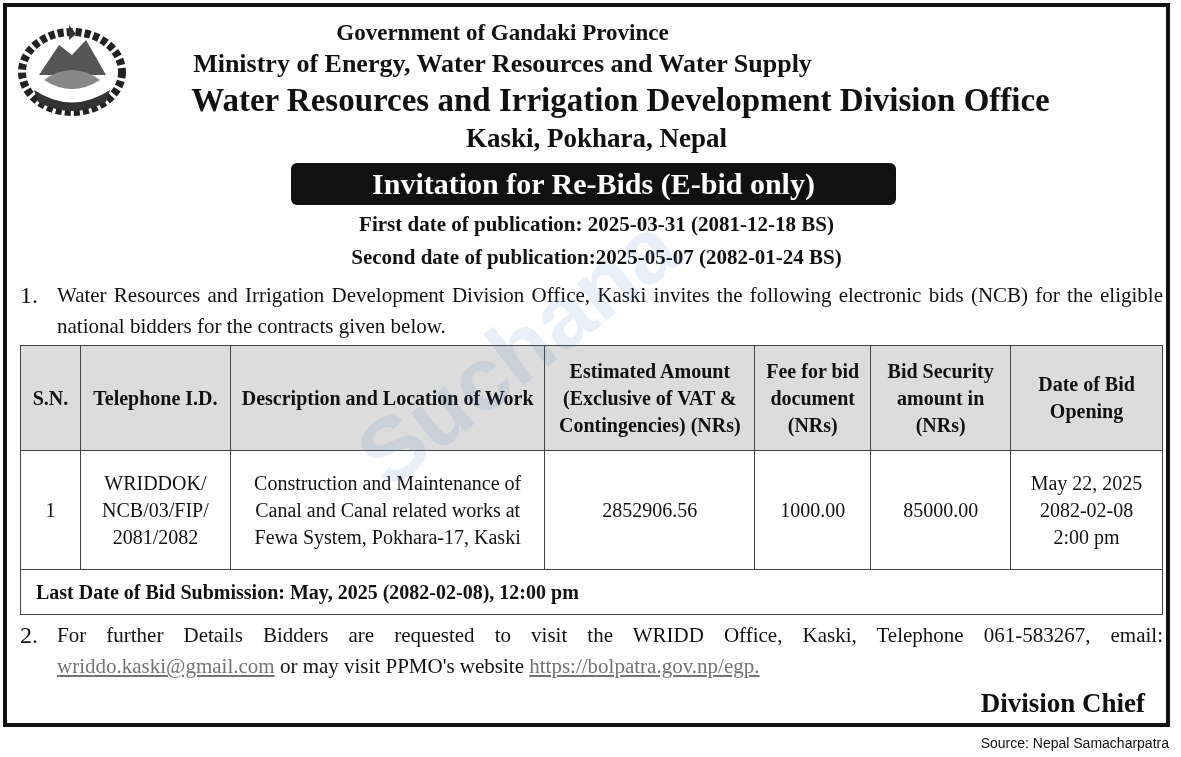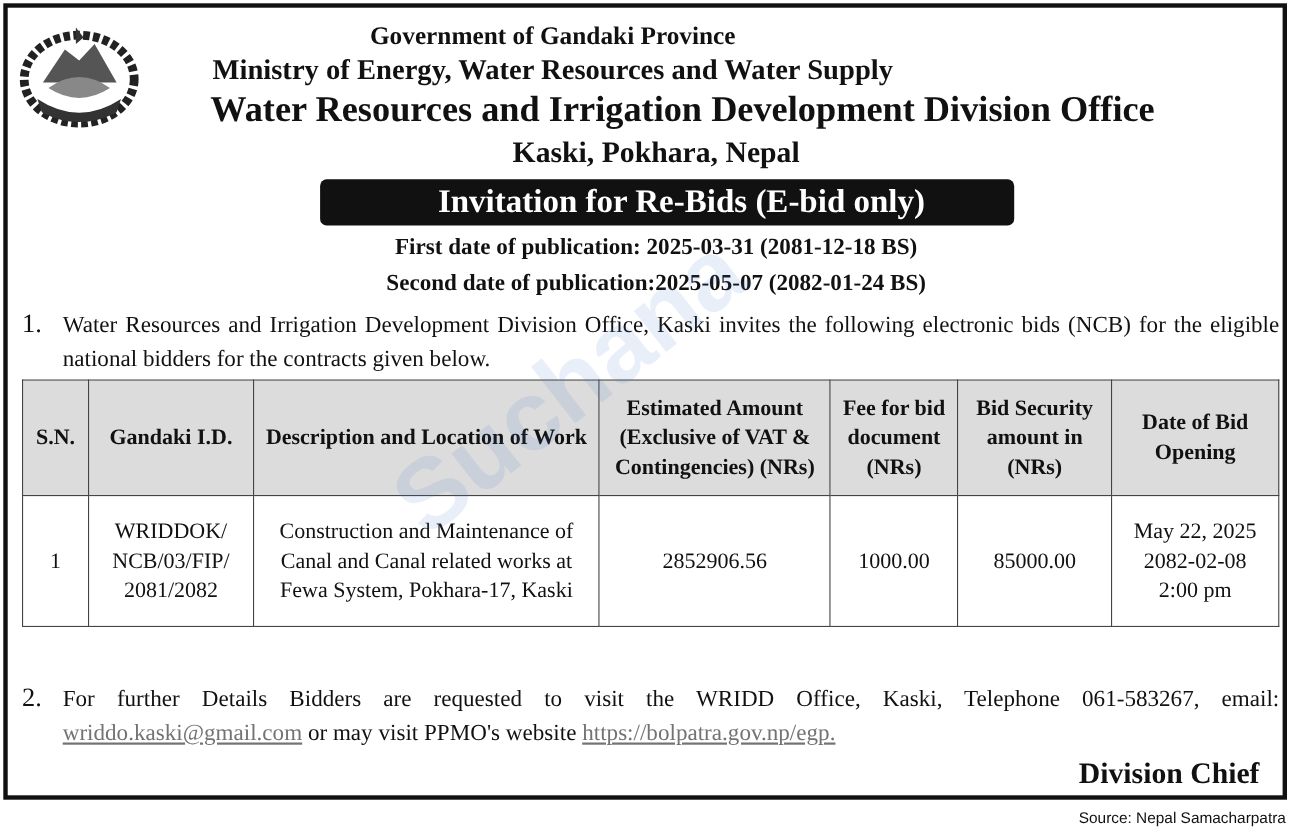--- a/index.html
+++ b/index.html
@@ -4,21 +4,21 @@
 <style>
   html, body { margin: 0; padding: 0; background: #ffffff; }
   body { width: 1181px; height: 757px; position: relative; overflow: hidden; font-family: "Liberation Serif", serif; color: #111; }
   .frame { position: absolute; left: 3px; top: 3px; width: 1167px; height: 724px; border: 4px solid #111; box-sizing: border-box; }
   .emblem { position: absolute; left: 14px; top: 20px; width: 116px; height: 100px; }
   .hdr { position: absolute; left: 0; width: 1181px; text-align: center; font-weight: bold; white-space: nowrap; }
   .h1 { top: 20px; font-size: 23px; left: -88px; }
   .h2 { top: 49px; font-size: 26px; left: -88px; }
   .h3 { top: 82px; font-size: 33px; left: 30px; }
   .h4 { top: 123px; font-size: 27px; left: 6px; }
-  .banner { position: absolute; left: 291px; top: 163px; width: 605px; height: 42px; background: #111; color: #fff; border-radius: 6px; text-align: center; font-weight: bold; font-size: 30px; line-height: 42px; padding-left: 26px; }
+  .banner { position: absolute; left: 291px; top: 163px; width: 605px; height: 42px; background: #111; color: #fff; border-radius: 6px; text-align: center; font-weight: bold; font-size: 30px; line-height: 42px; }
   .pub1 { top: 212px; font-size: 21px; left: 6px; }
   .pub2 { top: 245px; font-size: 21px; left: 6px; }
   .para { position: absolute; left: 20px; width: 1143px; font-size: 21px; line-height: 31px; }
   .para .num { position: absolute; left: 0; top: 0; font-size: 24px; }
   .para .txt { margin-left: 37px; text-align: justify; }
   .p1 { top: 280px; }
   .p2 { top: 620px; }
   .p2 .txt { text-align-last: left; }
   a.link { color: #737373; text-decoration: underline; }
   table.bids { position: absolute; left: 20px; top: 345px; width: 1143px; border-collapse: collapse; font-size: 20px; }
@@ -64,21 +64,21 @@
       <col style="width:150px">
       <col style="width:315px">
       <col style="width:210px">
       <col style="width:116px">
       <col style="width:140px">
       <col style="width:152px">
   </colgroup>
   <thead>
     <tr>
       <th>S.N.</th>
-      <th>Gandaki I.D.</th>
+      <th>Telephone I.D.</th>
       <th>Description and Location of Work</th>
       <th>Estimated Amount (Exclusive of VAT &amp; Contingencies) (NRs)</th>
       <th>Fee for bid document (NRs)</th>
       <th>Bid Security amount in (NRs)</th>
       <th>Date of Bid Opening</th>
     </tr>
   </thead>
   <tbody>
     <tr>
       <td>1</td>
@@ -86,20 +86,23 @@
       <td>Construction and Maintenance of Canal and Canal related works at Fewa System, Pokhara-17, Kaski</td>
       <td>2852906.56</td>
       <td>1000.00</td>
       <td>85000.00</td>
       <td>
         <div>May 22, 2025</div>
         <div>2082-02-08</div>
         <div>2:00 pm</div>
       </td>
     </tr>
+    <tr>
+      <td class="foot" colspan="7">Last Date of Bid Submission: May, 2025 (2082-02-08), 12:00 pm</td>
+    </tr>
   </tbody>
 </table>
 
 <div class="para p2">
   <span class="num">2.</span>
   <div class="txt"><span>For further Details Bidders are requested to visit the WRIDD Office, Kaski, Telephone 061-583267, email: </span><a class="link">wriddo.kaski@gmail.com</a><span> or may visit PPMO's website </span><a class="link">https://bolpatra.gov.np/egp.</a></div>
 </div>
 
 <div class="sign">Division Chief</div>
 <div class="source">Source: Nepal Samacharpatra</div>

